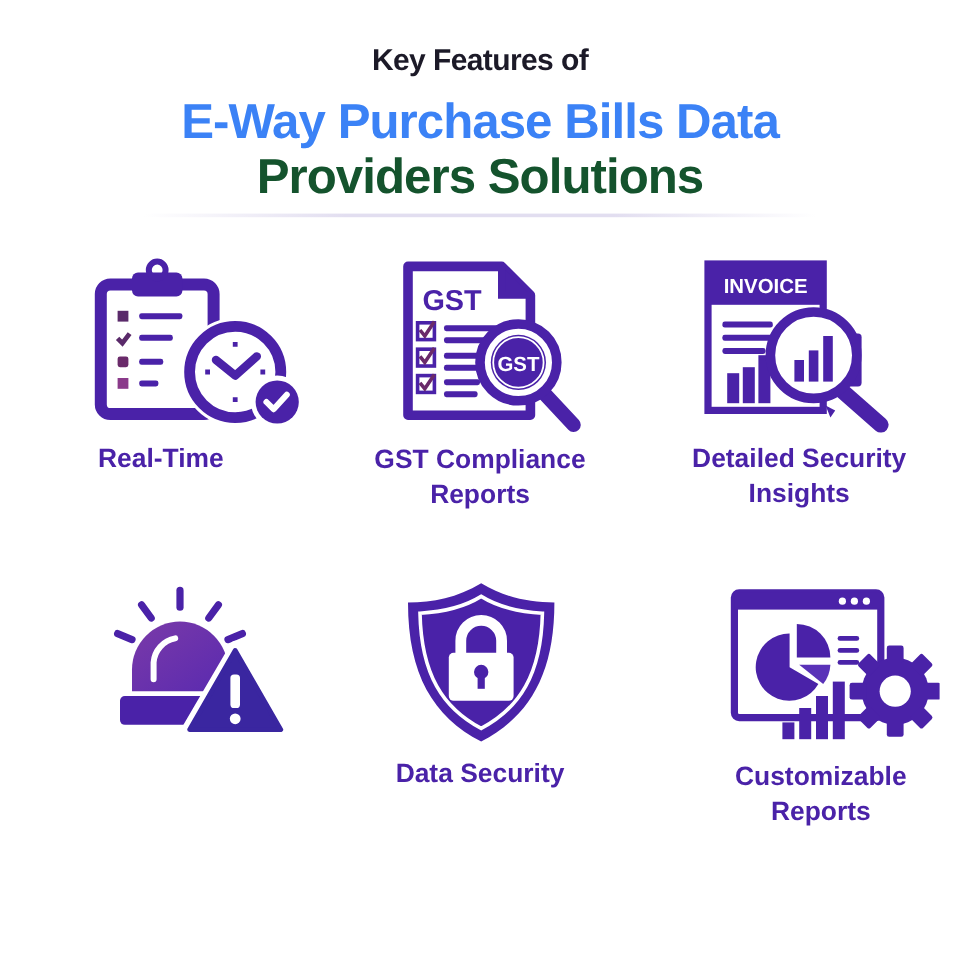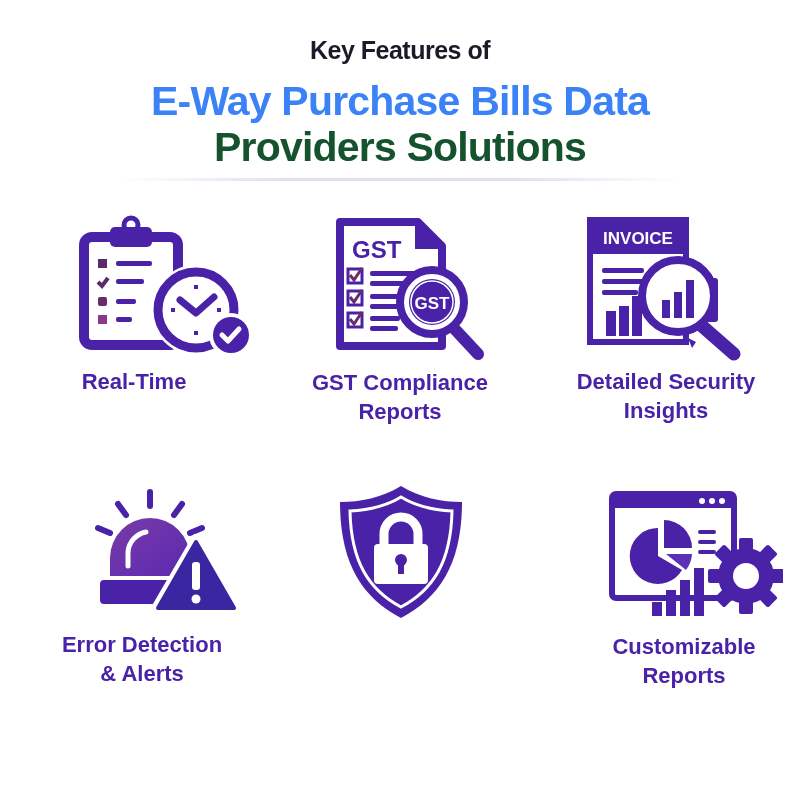--- a/index.html
+++ b/index.html
@@ -137,36 +137,33 @@
     <path d="M40 78 V64 A22 22 0 0 1 58 44" stroke="#ffffff" stroke-width="5" fill="none" stroke-linecap="round"></path>
 
     <rect x="12" y="92" width="100" height="24" rx="4" fill="#4a22a8"></rect>
     <circle cx="92" cy="104" r="3" fill="#ffffff"></circle>
 
     <path d="M108 50 L150 122 L66 122 Z" fill="#ffffff" stroke="#ffffff" stroke-width="8" stroke-linejoin="round"></path>
     <path d="M108 54 L146 120 L70 120 Z" fill="#3a26a0" stroke="#3a26a0" stroke-width="4" stroke-linejoin="round"></path>
     <rect x="104" y="74" width="8" height="28" rx="3" fill="#ffffff"></rect>
     <circle cx="108" cy="111" r="4.5" fill="#ffffff"></circle>
   </svg>
-  <div class="label" style="top:148px;">
-    <div>Error Detection</div>
-    <div>&amp; Alerts</div>
-  </div>
 </div>
 
 <div class="feature" style="left:280px; top:482px; height:220px;">
   <svg class="icon" style="left:56px; top:0px;" width="130" height="140" viewBox="0 0 130 140">
     <path d="M65 4 C45 16 25 20 4 20 C4 80 25 115 65 136 C105 115 126 80 126 20 C105 20 85 16 65 4 Z" fill="#4a22a8"></path>
     <path d="M65 15 C49 25 32 28 14 29 C15 80 33 108 65 125 C97 108 115 80 116 29 C98 28 81 25 65 15 Z" fill="none" stroke="#ffffff" stroke-width="3"></path>
     <path d="M48 64 V52 A17 17 0 0 1 82 52 V64" stroke="#ffffff" stroke-width="9" fill="none"></path>
     <rect x="38" y="62" width="54" height="40" rx="4" fill="#ffffff"></rect>
     <circle cx="65" cy="78" r="6" fill="#4a22a8"></circle>
     <rect x="62" y="80" width="6" height="12" fill="#4a22a8"></rect>
   </svg>
   <div class="label" style="top:148px;">
+    <div>Data Security</div>
   </div>
 </div>
 
 <div class="feature" style="left:564px; top:482px; height:220px;">
   <svg class="icon" style="left:44px; top:8px;" width="175" height="130" viewBox="0 0 175 130">
 
     <rect x="4" y="4" width="122" height="104" rx="4" fill="#ffffff" stroke="#4a22a8" stroke-width="6"></rect>
     <rect x="4" y="4" width="122" height="14" fill="#4a22a8"></rect>
     <circle cx="94" cy="11" r="3" fill="#ffffff"></circle>
     <circle cx="104" cy="11" r="3" fill="#ffffff"></circle>

